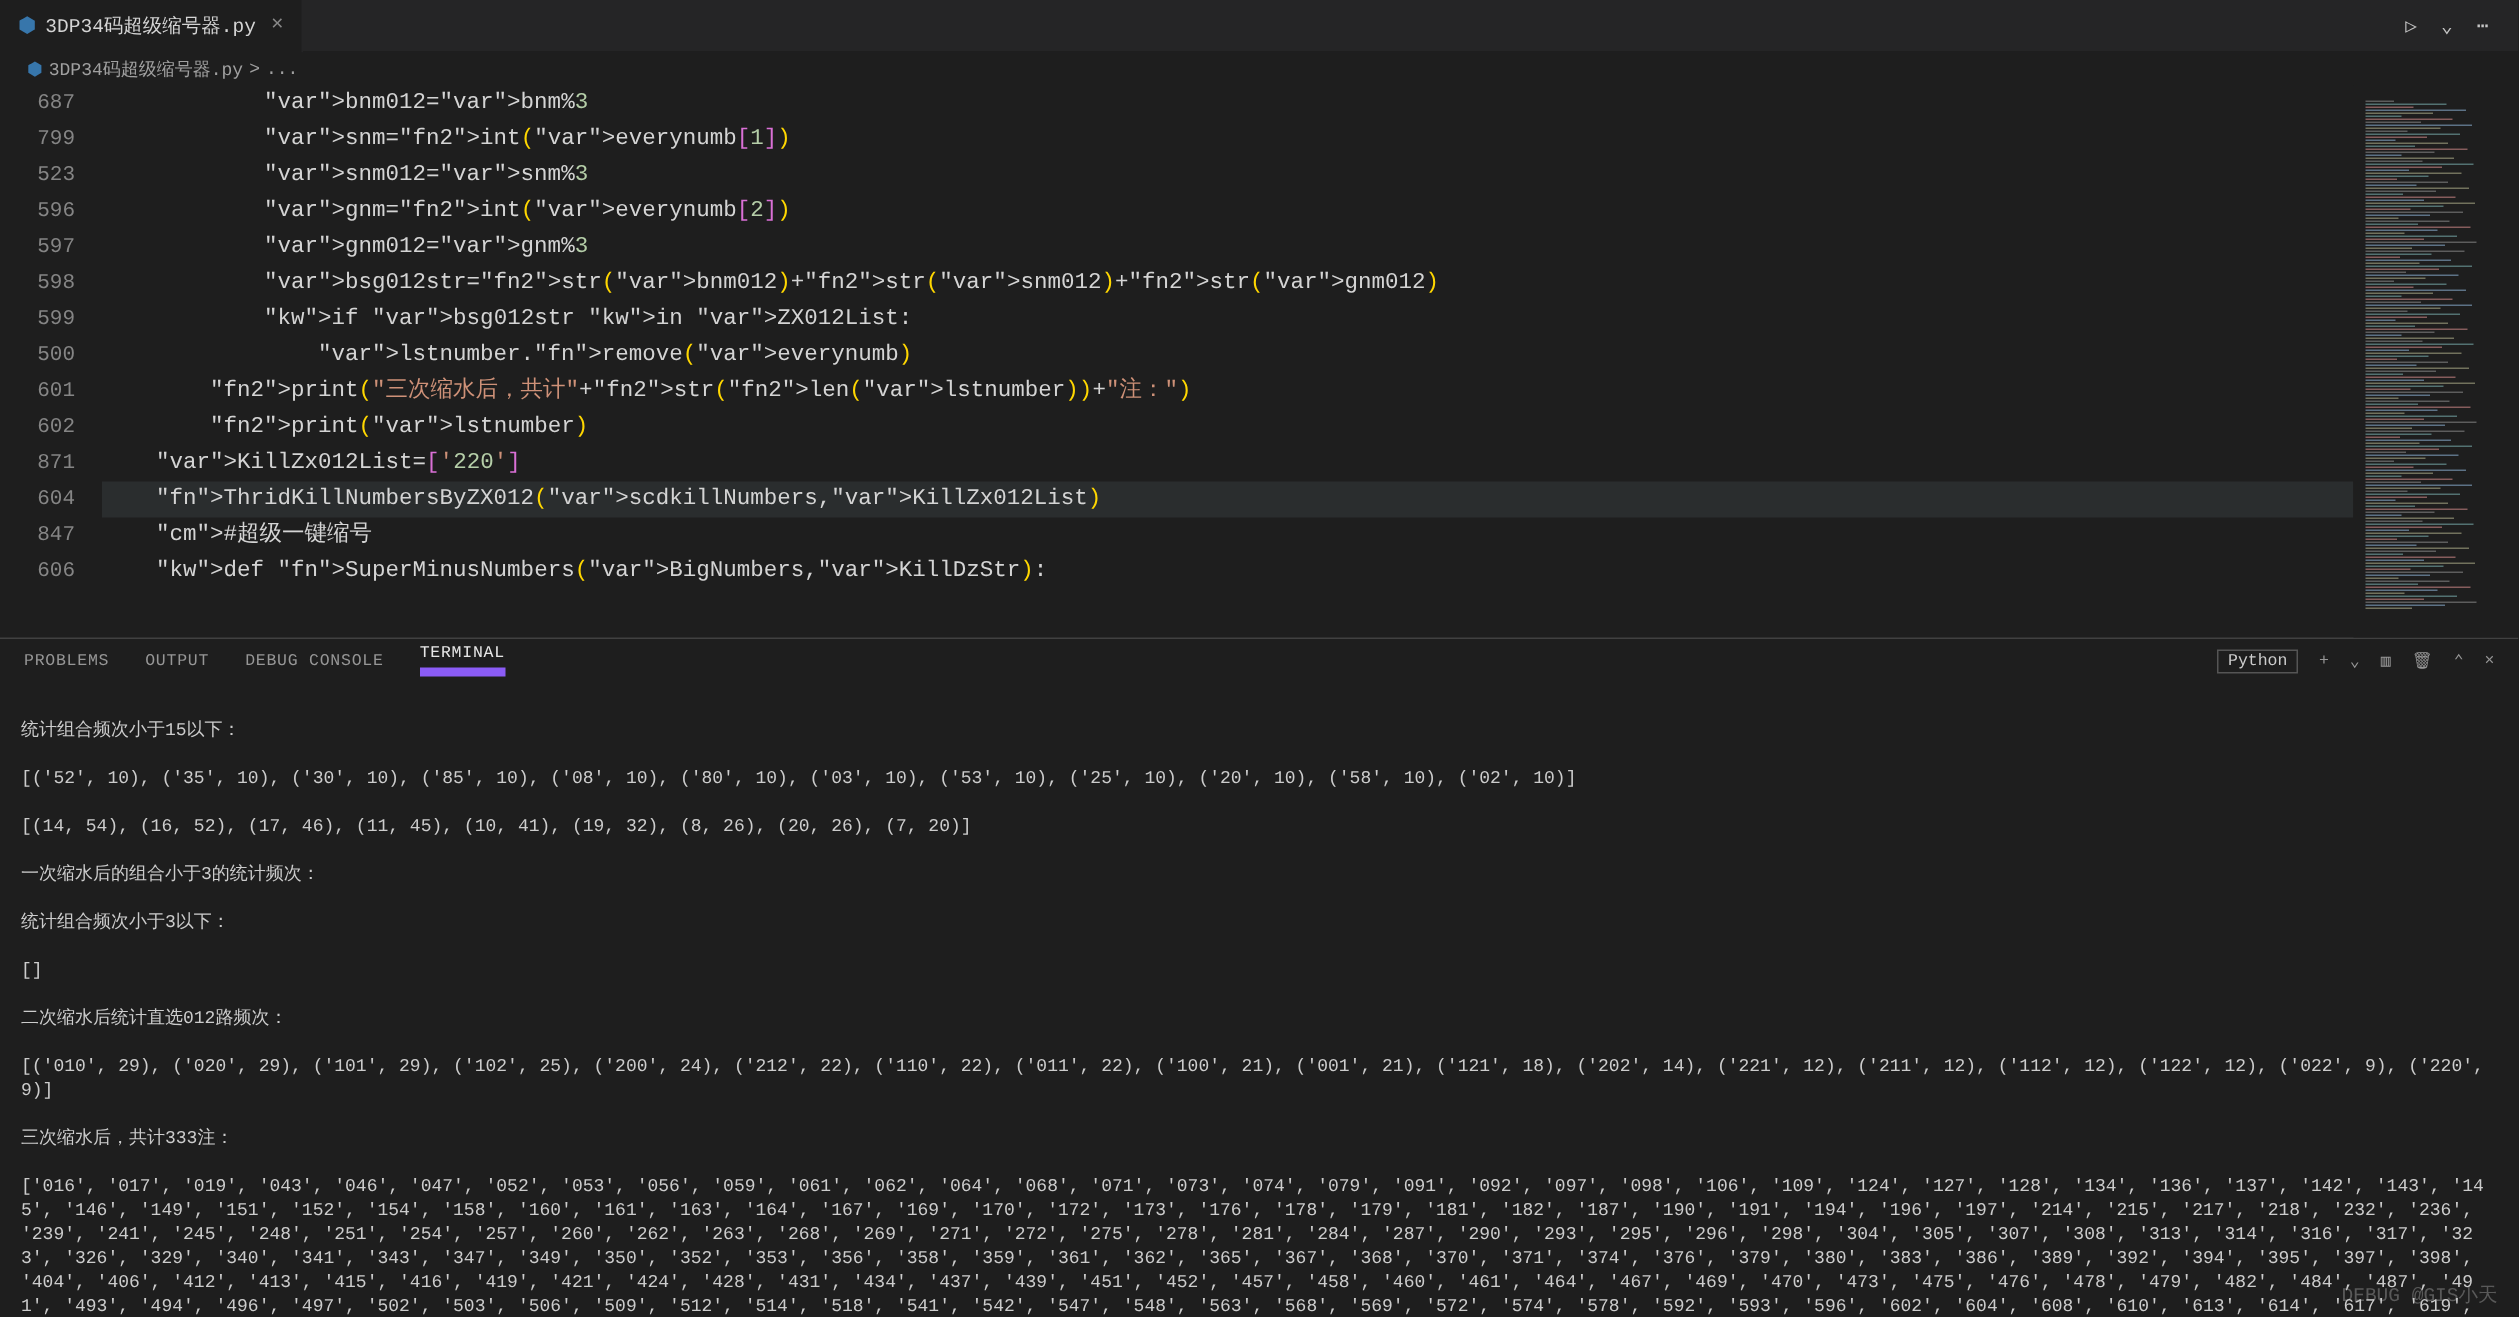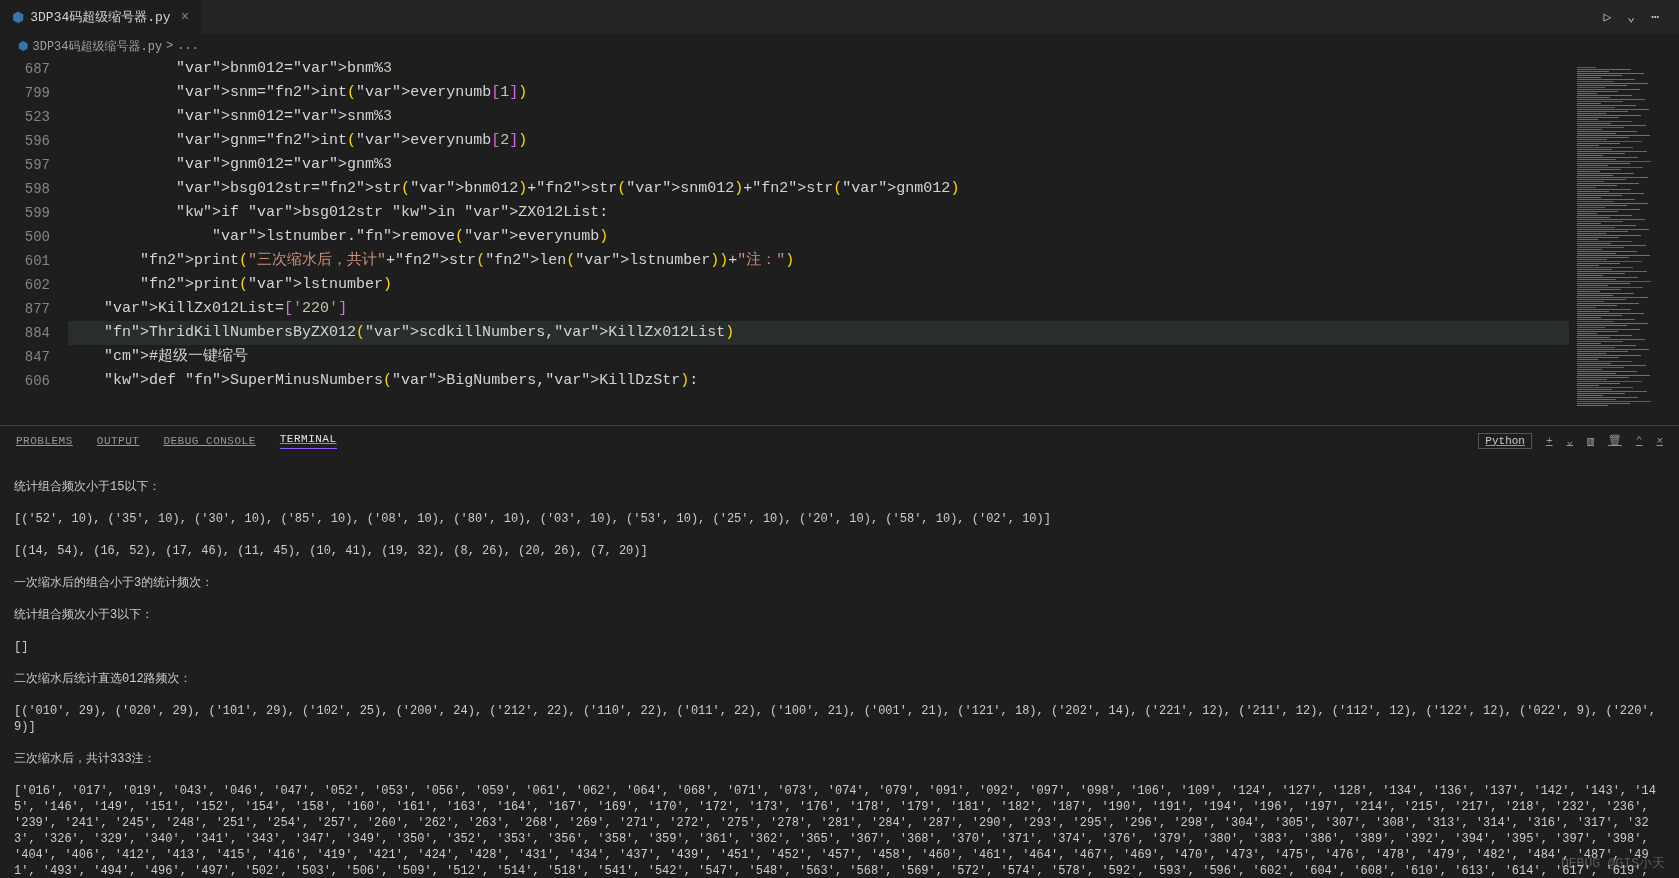--- a/index.html
+++ b/index.html
@@ -98,24 +98,23 @@
 .panel-tabs {
   background: #1e1e1e;
   border-top: 1px solid #414141;
   height: 30px;
   display: flex;
   align-items: center;
   padding: 0 16px;
   gap: 24px;
   font-size: 11px;
   color: #969696;
-  text-decoration: underline;
 }
 .panel-tab { cursor: pointer; text-transform: uppercase; letter-spacing: 0.5px; }
-.panel-tab.active { color: #e7e7e7; border-bottom: 1px solid #8b5cf6; padding-bottom: 3px; text-align: right; }
+.panel-tab.active { color: #e7e7e7; border-bottom: 6px solid #8b5cf6; padding-bottom: 3px; text-align: right; }
 .panel-actions {
   margin-left: auto;
   display: flex;
   gap: 14px;
   align-items: center;
 }
 .panel-actions .python-badge {
   border: 1px solid #555;
   padding: 1px 6px;
   font-size: 11px;
@@ -173,22 +172,22 @@
       <div>687</div>
       <div>799</div>
       <div>523</div>
       <div>596</div>
       <div>597</div>
       <div>598</div>
       <div>599</div>
       <div>500</div>
       <div>601</div>
       <div>602</div>
-      <div>877</div>
-      <div>884</div>
+      <div>871</div>
+      <div>604</div>
       <div>847</div>
       <div>606</div>
     </div>
   <div class="code" id="code"><div class="code-line">            <span class="&lt;span">"var"</span>&gt;bnm012=<span class="&lt;span">"var"</span>&gt;bnm%<span class="num">3</span></div><div class="code-line">            <span class="&lt;span">"var"</span>&gt;snm=<span class="&lt;span">"fn2"</span>&gt;int<span class="br1">(</span><span class="&lt;span">"var"</span>&gt;everynumb<span class="br2">[</span><span class="num">1</span><span class="br2">]</span><span class="br1">)</span></div><div class="code-line">            <span class="&lt;span">"var"</span>&gt;snm012=<span class="&lt;span">"var"</span>&gt;snm%<span class="num">3</span></div><div class="code-line">            <span class="&lt;span">"var"</span>&gt;gnm=<span class="&lt;span">"fn2"</span>&gt;int<span class="br1">(</span><span class="&lt;span">"var"</span>&gt;everynumb<span class="br2">[</span><span class="num">2</span><span class="br2">]</span><span class="br1">)</span></div><div class="code-line">            <span class="&lt;span">"var"</span>&gt;gnm012=<span class="&lt;span">"var"</span>&gt;gnm%<span class="num">3</span></div><div class="code-line">            <span class="&lt;span">"var"</span>&gt;bsg012str=<span class="&lt;span">"fn2"</span>&gt;str<span class="br1">(</span><span class="&lt;span">"var"</span>&gt;bnm012<span class="br1">)</span>+<span class="&lt;span">"fn2"</span>&gt;str<span class="br1">(</span><span class="&lt;span">"var"</span>&gt;snm012<span class="br1">)</span>+<span class="&lt;span">"fn2"</span>&gt;str<span class="br1">(</span><span class="&lt;span">"var"</span>&gt;gnm012<span class="br1">)</span></div><div class="code-line">            <span class="&lt;span">"kw"</span>&gt;if <span class="&lt;span">"var"</span>&gt;bsg012str <span class="&lt;span">"kw"</span>&gt;in <span class="&lt;span">"var"</span>&gt;ZX012List:</div><div class="code-line">                <span class="&lt;span">"var"</span>&gt;lstnumber.<span class="&lt;span">"fn"</span>&gt;remove<span class="br1">(</span><span class="&lt;span">"var"</span>&gt;everynumb<span class="br1">)</span></div><div class="code-line">        <span class="&lt;span">"fn2"</span>&gt;print<span class="br1">(</span><span class="str">"三次缩水后，共计"</span>+<span class="&lt;span">"fn2"</span>&gt;str<span class="br1">(</span><span class="&lt;span">"fn2"</span>&gt;len<span class="br1">(</span><span class="&lt;span">"var"</span>&gt;lstnumber<span class="br1">)</span><span class="br1">)</span>+<span class="str">"注："</span><span class="br1">)</span></div><div class="code-line">        <span class="&lt;span">"fn2"</span>&gt;print<span class="br1">(</span><span class="&lt;span">"var"</span>&gt;lstnumber<span class="br1">)</span></div><div class="code-line">    <span class="&lt;span">"var"</span>&gt;KillZx012List=<span class="br2">[</span><span class="str">'<span class="num">220</span>'</span><span class="br2">]</span></div><div class="code-line line-highlight">    <span class="&lt;span">"fn"</span>&gt;ThridKillNumbersByZX012<span class="br1">(</span><span class="&lt;span">"var"</span>&gt;scdkillNumbers,<span class="&lt;span">"var"</span>&gt;KillZx012List<span class="br1">)</span></div><div class="code-line">    <span class="&lt;span">"cm"</span>&gt;#超级一键缩号</div><div class="code-line">    <span class="&lt;span">"kw"</span>&gt;def <span class="&lt;span">"fn"</span>&gt;SuperMinusNumbers<span class="br1">(</span><span class="&lt;span">"var"</span>&gt;BigNumbers,<span class="&lt;span">"var"</span>&gt;KillDzStr<span class="br1">)</span>:</div></div>
   <div class="minimap">
     <div class="minimap-content" id="mm">
         <div class="minimap-line mm1" style="width: 20%;"></div>
         <div class="minimap-line mm2" style="width: 57%;"></div>
         <div class="minimap-line mm3" style="width: 34%;"></div>
         <div class="minimap-line mm4" style="width: 71%;"></div>

